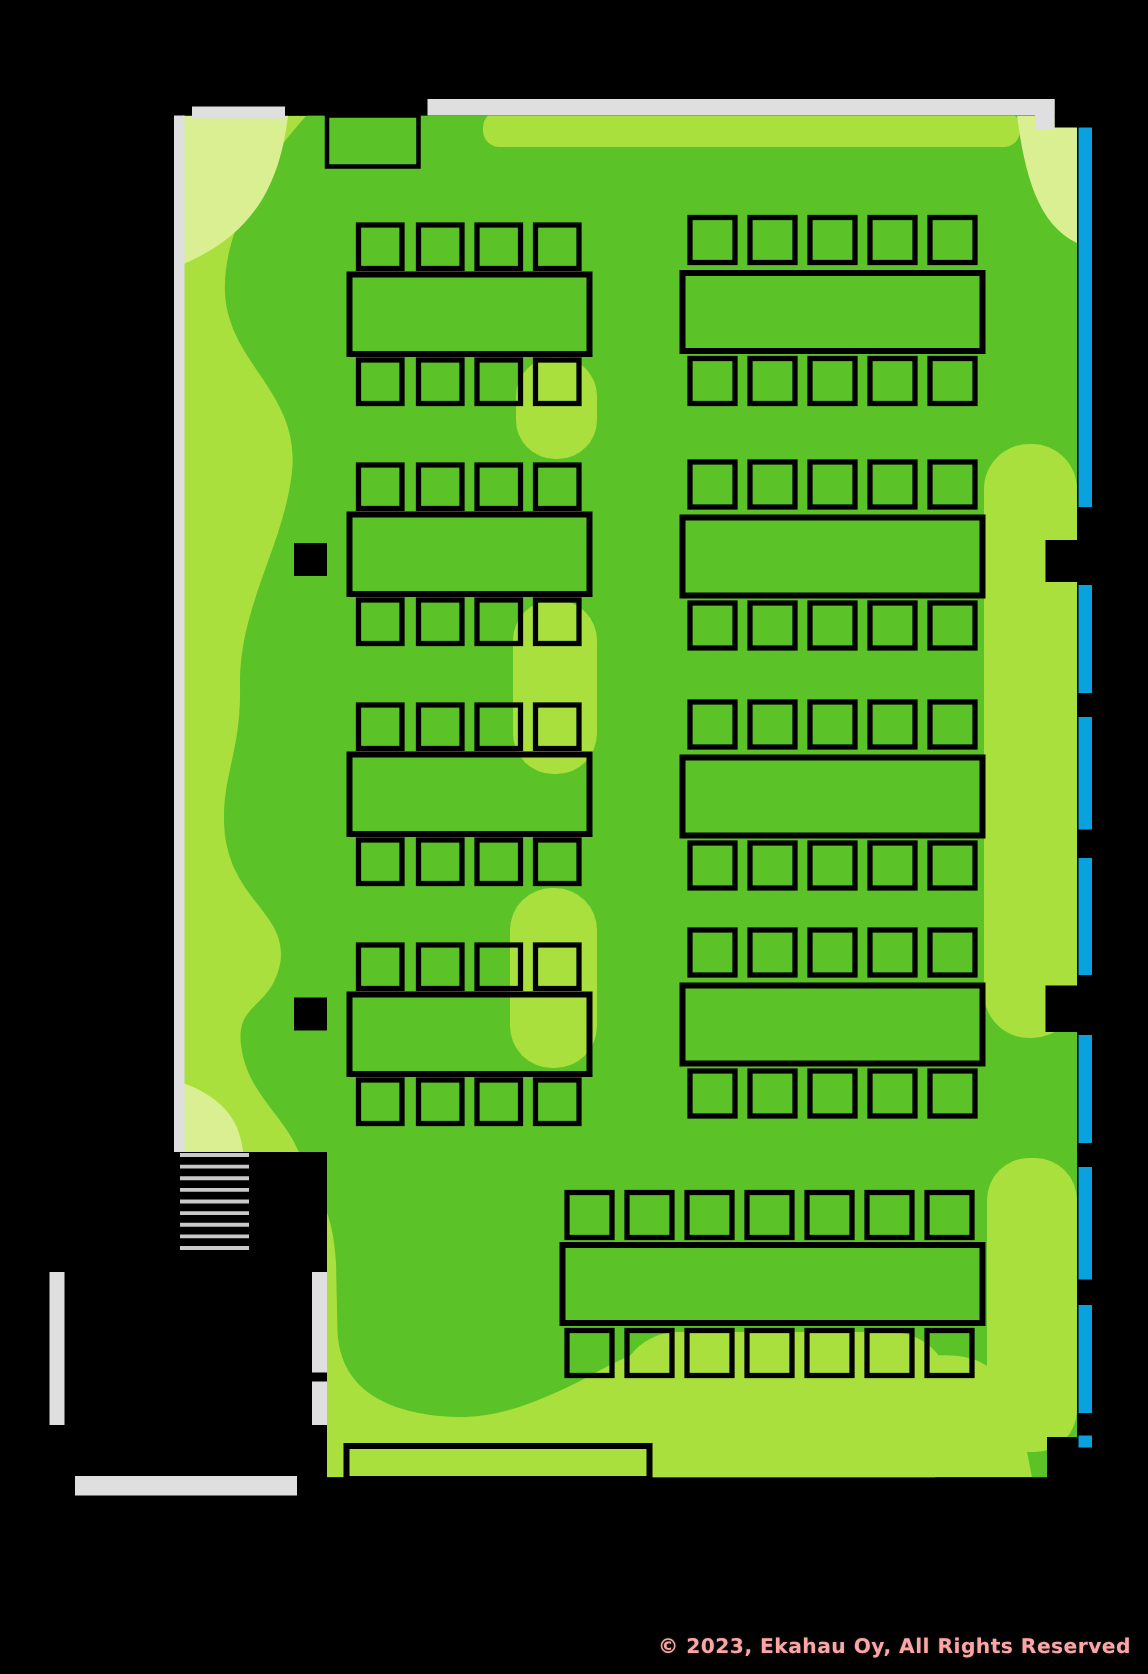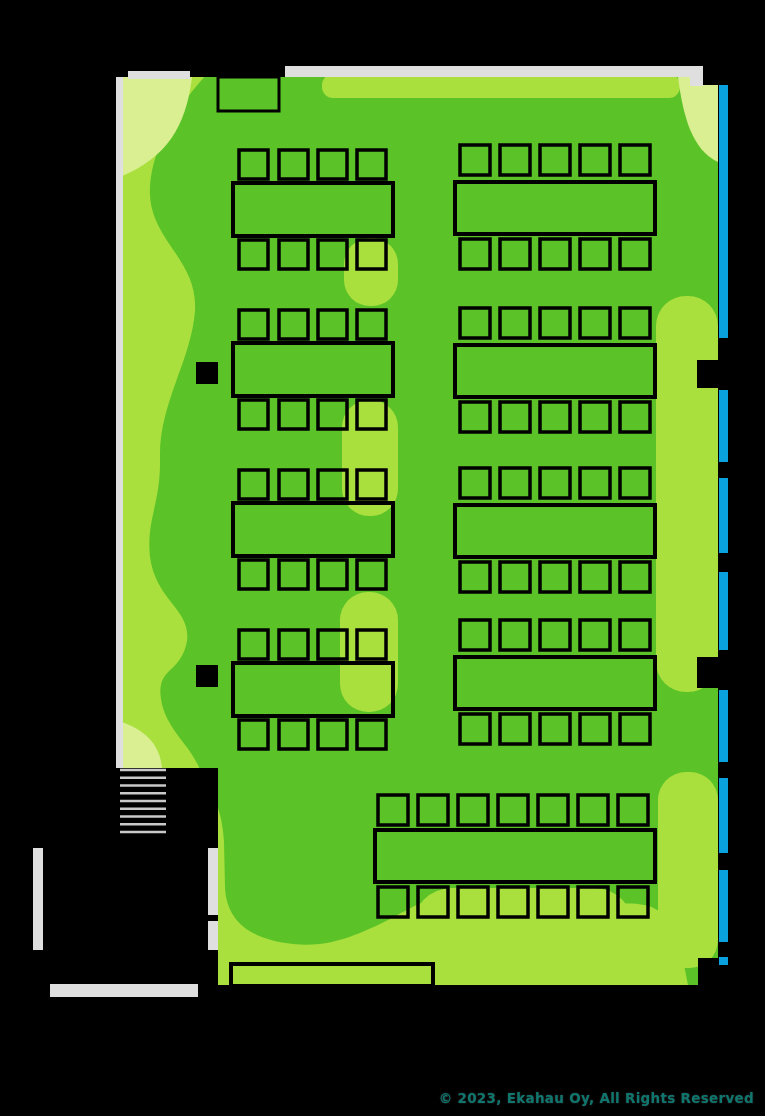--- a/index.html
+++ b/index.html
@@ -1,21 +1,21 @@
 <!DOCTYPE html>
 <html><head>
 <meta charset="utf-8">
 <style>
   html,body{margin:0;padding:0;background:#000;}
   body{width:765px;height:1116px;position:relative;overflow:hidden;
        font-family:"DejaVu Sans",sans-serif;}
   #canvas{position:absolute;left:0;top:0;width:765px;height:1116px;}
   #plan-svg{position:absolute;left:0;top:0;}
   #copyright{position:absolute;right:11px;top:1090px;font-size:13.5px;font-weight:bold;
-             color:#0f766e;letter-spacing:.3px;
+             color:#fca5a5;letter-spacing:.3px;
              text-shadow:0 0 2px rgba(170,170,170,.30);white-space:nowrap;}
 </style>
 </head>
 <body>
 
 <div id="canvas">
   <svg id="plan-svg" width="765" height="1116" viewBox="0 0 765 1116">
       <defs>
         <clipPath id="roomClip">
           <path d="M122,77 L718,77 L718,958 L700,958 L700,985 L218,985 L218,768 L122,768 Z"></path>

